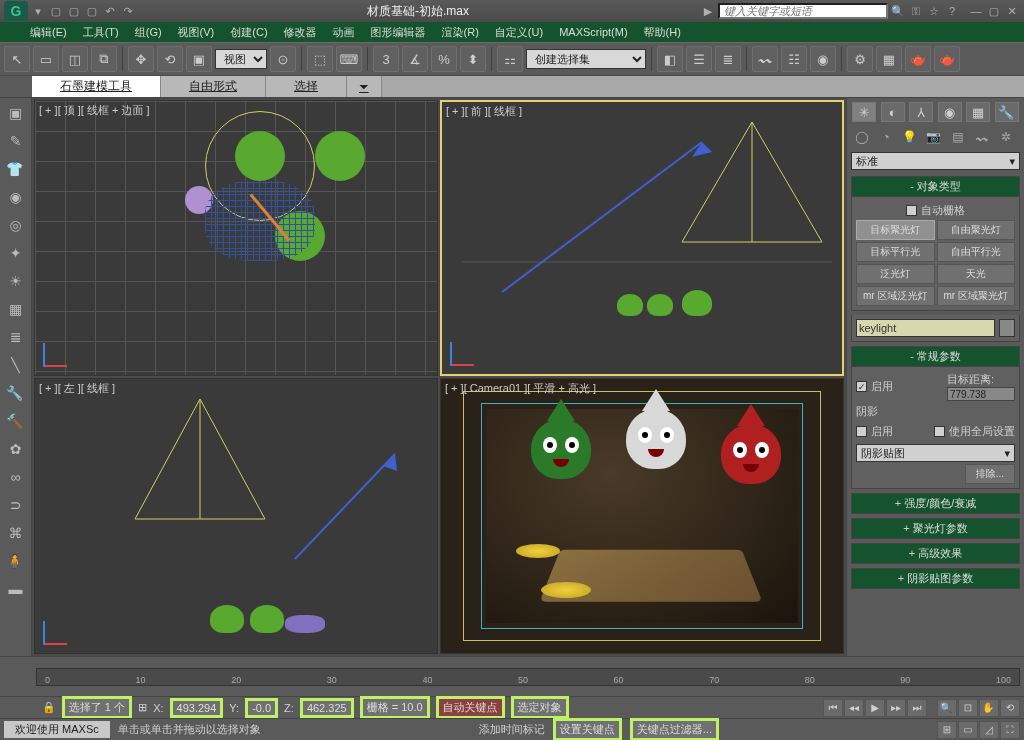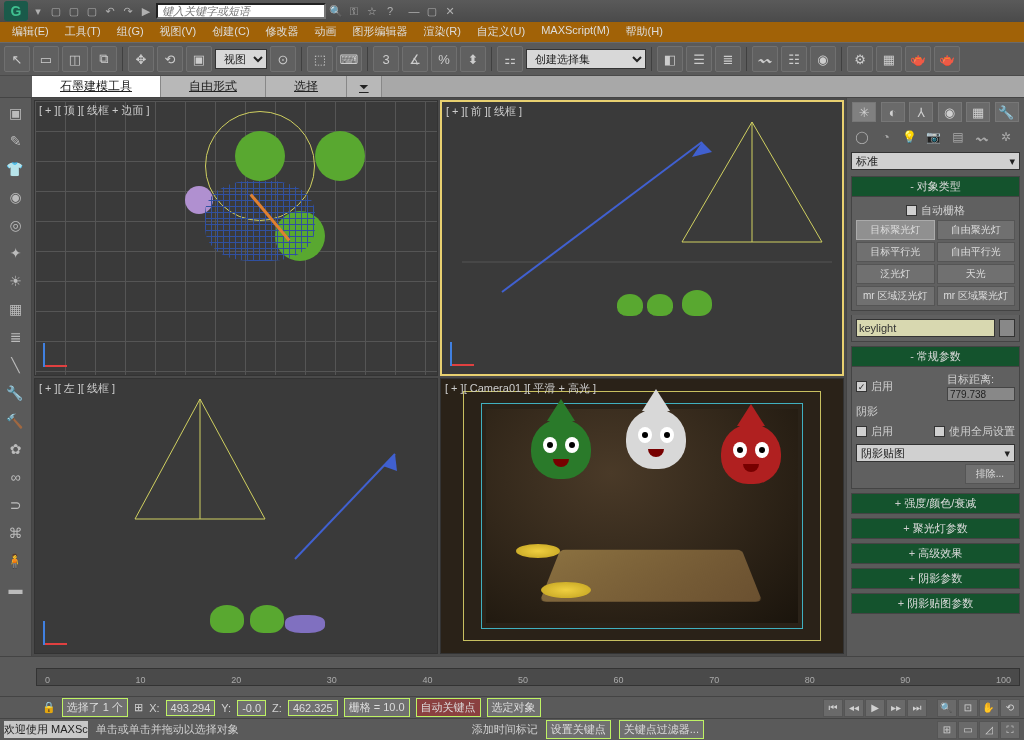--- a/index.html
+++ b/index.html
@@ -3,21 +3,21 @@
 <meta charset="utf-8">
 <style>
 * { margin: 0; padding: 0; box-sizing: border-box; font-family: "Microsoft YaHei", SimSun, sans-serif; font-size: 11px; user-select: none; }
 body { background: #5a5a5a; color: #d0d0d0; width: 1024px; height: 740px; overflow: hidden; display: flex; flex-direction: column; }
 .titlebar { height: 22px; background: linear-gradient(#5a5a5a,#4a4a4a); display: flex; align-items: center; padding: 0 4px; gap: 2px; }
 .app-icon { width: 24px; height: 20px; background: #1a5a4a; border-radius: 3px; display: flex; align-items: center; justify-content: center; color: #40c090; font-size: 14px; font-weight: bold; }
 .tb-icon { width: 16px; height: 16px; display: inline-flex; align-items: center; justify-content: center; color: #b0b0b0; cursor: pointer; font-size: 11px; }
 .title-text { flex: 1; text-align: center; color: #eee; font-size: 12px; }
 .search-box { width: 170px; height: 16px; background: #fff; color: #888; padding: 0 4px; font-style: italic; font-size: 11px; }
 .win-controls { display: flex; gap: 2px; margin-left: 6px; }
-.menubar { height: 20px; background: #a16207; display: flex; padding: 0 6px; gap: 4px; color: #ddd; }
+.menubar { height: 20px; background: #14532d; display: flex; align-items: center; padding: 0 24px; gap: 4px; color: #ddd; }
 .menu-item { padding: 2px 6px; cursor: pointer; }
 .toolbar { height: 34px; background: #5a5a5a; display: flex; align-items: center; padding: 2px 4px; gap: 3px; border-top: 1px solid #6a6a6a; border-bottom: 1px solid #4a4a4a; }
 .tbtn { width: 26px; height: 26px; background: #606060; border: 1px solid #707070; border-radius: 2px; display: inline-flex; align-items: center; justify-content: center; cursor: pointer; color: #ccc; font-size: 13px; }
 .tb-sep { width: 1px; height: 24px; background: #404040; margin: 0 2px; }
 .tb-dropdown { background: #d8d8d8; color: #222; border: 1px solid #333; height: 20px; padding: 0 4px; font-size: 11px; }
 .ribbon { height: 22px; background: #a8a8a8; display: flex; align-items: stretch; border-bottom: 1px solid #444; }
 .ribbon-tab { padding: 3px 28px; background: #b8b8b8; color: #222; border-right: 1px solid #888; display: flex; align-items: center; cursor: pointer; font-size: 12px; text-decoration: underline; }
 .ribbon-tab.active { background: #ffffff; }
 .main-area { flex: 1; display: flex; overflow: hidden; }
 .left-toolbar { width: 32px; background: #5a5a5a; display: flex; flex-direction: column; align-items: center; padding: 2px 0; gap: 2px; border-right: 1px solid #444; }
@@ -50,23 +50,23 @@
 .checkbox { width: 11px; height: 11px; background: #d0d0d0; border: 1px solid #333; display: inline-flex; align-items: center; justify-content: center; font-size: 9px; color: #222; }
 .name-input { width: 100%; background: #d8d8b0; color: #333; border: 1px solid #333; padding: 2px; font-size: 11px; }
 .param-row { display: flex; align-items: center; justify-content: space-between; padding: 1px 0; font-size: 10px; }
 .spinner { background: #888; border: 1px solid #444; width: 68px; height: 14px; color: #222; padding: 0 2px; font-size: 10px; display: flex; align-items: center; }
 .timeline-area { height: 40px; background: #5a5a5a; border-top: 1px solid #444; display: flex; align-items: center; padding: 0 4px; }
 .time-slider { flex: 1; height: 18px; background: #4a4a4a; border: 1px solid #333; position: relative; }
 .time-ticks { position: absolute; inset: 0; display: flex; justify-content: space-between; align-items: flex-end; padding: 0 8px; }
 .time-tick { font-size: 9px; color: #aaa; }
 .frame-label { position: absolute; left: -95px; top: 50%; transform: translateY(-50%); color: #ccc; font-size: 11px; }
 .statusbar { height: 22px; background: #5a5a5a; display: flex; align-items: center; padding: 0 4px; gap: 6px; border-top: 1px solid #444; font-size: 10px; }
-.status-field { background: #707070; border: 1px solid #bef264; padding: 1px 4px; color: #ddd; }
+.status-field { background: #707070; border: 3px solid #bef264; padding: 1px 4px; color: #ddd; }
 .bottom-bar { height: 22px; background: #5a5a5a; display: flex; align-items: center; padding: 0 4px; gap: 8px; border-top: 1px solid #444; font-size: 10px; }
-.welcome { background: #c8c8c8; color: #222; padding: 1px 0; }
+.welcome { background: #c8c8c8; color: #222; padding: 1px 11px; }
 .nav-btns { display: flex; gap: 1px; margin-left: auto; }
 .nav-btn { width: 20px; height: 18px; background: #6a6a6a; border: 1px solid #555; display: flex; align-items: center; justify-content: center; cursor: pointer; font-size: 10px; }
 
 .blob { position: absolute; border-radius: 50%; }
 .camera-vp { background: #2a2218; }
 .safe-frame { position: absolute; border: 1px solid #c8c060; }
 .safe-frame.inner { border-color: #40b0c0; }
 .character { position: absolute; width: 60px; height: 60px; border-radius: 50% 50% 45% 45%; }
 .character::before { content: ""; position: absolute; top: -20px; left: 50%; transform: translateX(-50%); border-left: 14px solid transparent; border-right: 14px solid transparent; border-bottom: 22px solid; border-bottom-color: inherit; }
 .eye { position: absolute; width: 14px; height: 16px; background: #fff; border-radius: 50%; }
@@ -77,20 +77,21 @@
 <body>
 
 <div class="titlebar">
   <div class="app-icon">G</div>
   <span class="tb-icon">▾</span>
   <span class="tb-icon">▢</span>
   <span class="tb-icon">▢</span>
   <span class="tb-icon">▢</span>
   <span class="tb-icon">↶</span>
   <span class="tb-icon">↷</span>
+  <div class="title-text">材质基础-初始.max</div>
   <span class="tb-icon">▶</span>
   <input class="search-box" placeholder="键入关键字或短语" style="">
   <span class="tb-icon">🔍</span>
   <span class="tb-icon">⚿</span>
   <span class="tb-icon">☆</span>
   <span class="tb-icon">?</span>
   <div class="win-controls">
     <span class="tb-icon">—</span>
     <span class="tb-icon">▢</span>
     <span class="tb-icon">✕</span>
@@ -348,23 +349,20 @@
     </div>
 
     <div class="rollout">
         <div class="rollout-header collapsed">强度/颜色/衰减</div>
       </div>
     <div class="rollout">
         <div class="rollout-header collapsed">聚光灯参数</div>
       </div>
     <div class="rollout">
         <div class="rollout-header collapsed">高级效果</div>
-      </div>
-    <div class="rollout">
-        <div class="rollout-header collapsed">阴影参数</div>
       </div>
     <div class="rollout">
         <div class="rollout-header collapsed">阴影贴图参数</div>
       </div>
   </div>
 </div>
 
 <div class="timeline-area">
   <div style="width:32px"></div>
   <div class="time-slider">

